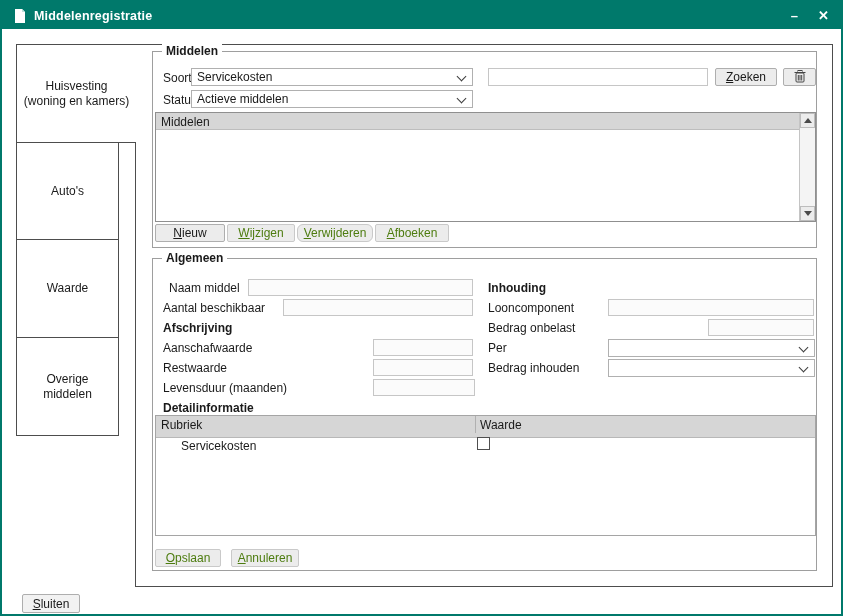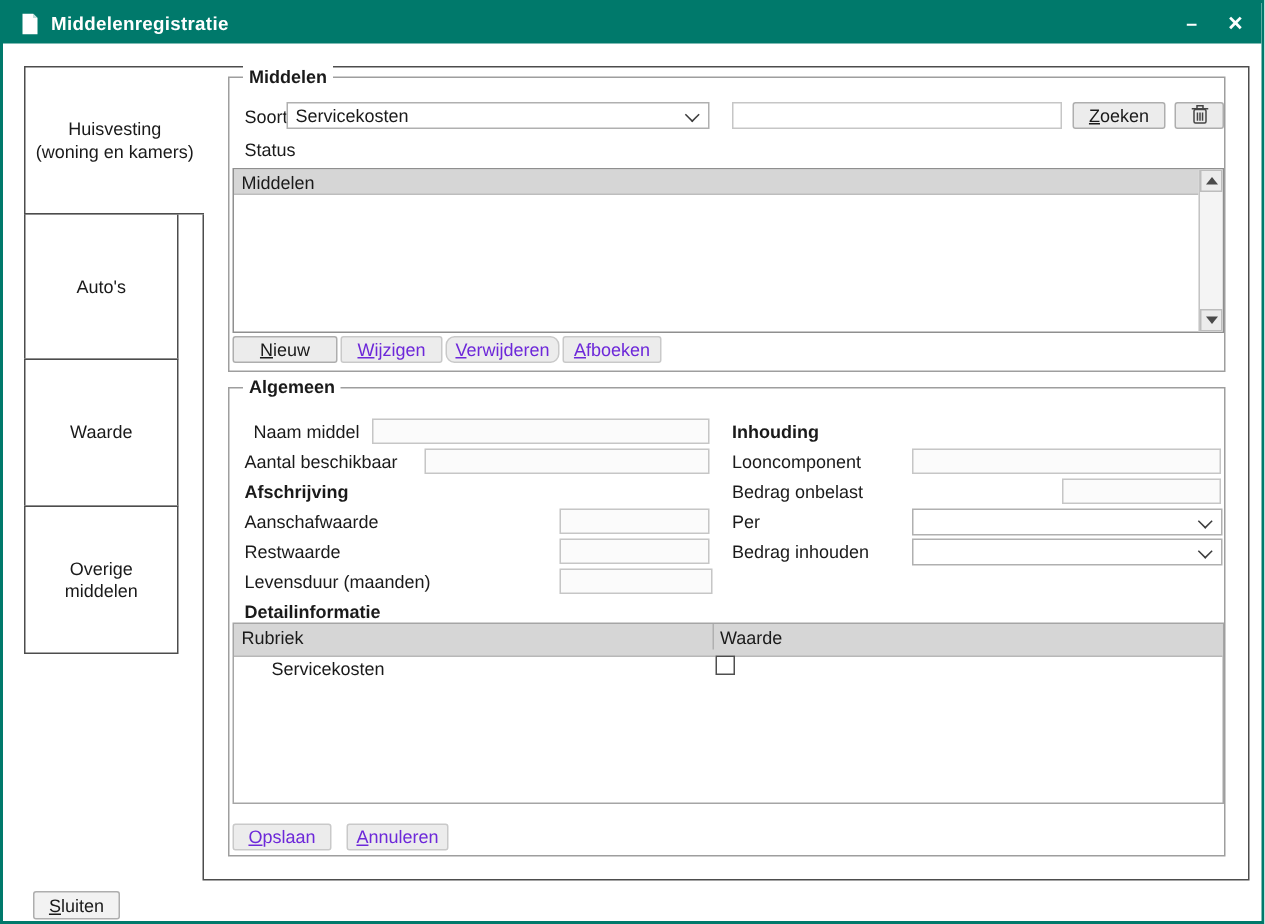--- a/index.html
+++ b/index.html
@@ -33,21 +33,21 @@
   .gb-algemeen { left:16px; top:213px; width:665px; height:313px; }
 
   .lbl { position:absolute; white-space:nowrap; line-height:14px; }
   .bold { font-weight:bold; }
 
   
   .tinput { position:absolute; height:17px; border:1px solid #c6c6c6; background:#fbfbfb; padding:0 4px; font:inherit; color:#1a1a1a; }
   .combo { position:absolute; height:18px; border:1px solid #b0b0b0; background:#fff; display:flex; align-items:center; padding:0 20px 0 5px; overflow:hidden; white-space:nowrap; }
   .chev { position:absolute; right:7px; top:4px; width:7px; height:7px; border-right:1.6px solid #3c3c3c; border-bottom:1.6px solid #3c3c3c; transform:rotate(45deg); }
   .btn { position:absolute; height:18px; background:#ececec; border:1px solid #aeaeae; border-radius:2px; font:inherit; font-size:12px; color:#1a1a1a; text-align:center; line-height:16px; padding:0; }
-  .btn.disabled { color:#6d28d9; border-color:#c9c9c9; }
+  .btn.disabled { color:#4d7c0f; border-color:#c9c9c9; }
 
   
   .listbox { position:absolute; left:2px; top:60px; width:661px; height:110px; border:1px solid #8f8f8f; background:#fff; }
   .list-header { position:absolute; left:0; top:0; right:16px; height:17px; background:#d6d6d6; border-bottom:1px solid #bdbdbd; padding:2px 5px; }
   .scrollbar { position:absolute; right:0; top:0; bottom:0; width:16px; background:#f4f4f4; border-left:1px solid #c4c4c4; }
   .sb-btn { position:absolute; left:0; width:15px; height:15px; background:#ececec; border:1px solid #bdbdbd; display:flex; align-items:center; justify-content:center; }
   .sb-up { top:0; } .sb-down { bottom:0; }
   .tri-up { width:0; height:0; border-left:4px solid transparent; border-right:4px solid transparent; border-bottom:5px solid #4a4a4a; }
   .tri-down { width:0; height:0; border-left:4px solid transparent; border-right:4px solid transparent; border-top:5px solid #4a4a4a; }
 
@@ -114,37 +114,41 @@
             <line x1="0.5" y1="2.5" x2="11.5" y2="2.5" stroke="#444" stroke-width="1"></line>
             <rect x="4" y="0.5" width="4" height="2" fill="none" stroke="#444" stroke-width="1"></rect>
             <line x1="4.3" y1="5" x2="4.3" y2="10.5" stroke="#444" stroke-width="1"></line>
             <line x1="6" y1="5" x2="6" y2="10.5" stroke="#444" stroke-width="1"></line>
             <line x1="7.7" y1="5" x2="7.7" y2="10.5" stroke="#444" stroke-width="1"></line>
           </svg>
         </span>
       </button>
 
       <span class="lbl" style="left:10px; top:41px;">Status</span>
+      <div class="combo" style="left:38px; top:38px; width:282px;">
+        <span>Actieve middelen</span>
+        <span class="chev"></span>
+      </div>
 
       <div class="listbox">
         <div class="list-header">Middelen</div>
         <div class="scrollbar">
           <div class="sb-btn sb-up">
               <span class="tri-up"></span>
             </div>
           <div class="sb-btn sb-down">
               <span class="tri-down"></span>
             </div>
         </div>
       </div>
 
       <button class="btn" style="left:2px; top:172px; width:70px;"><u>N</u>ieuw</button>
       <button class="btn disabled" style="left:74px; top:172px; width:68px;"><u>W</u>ijzigen</button>
       <button class="btn disabled" style="left:144px; top:172px; width:76px;border-radius:6px;"><u>V</u>erwijderen</button>
-      <button class="btn disabled" style="left:222px; top:172px; width:66px;"><u>A</u>fboeken</button>
+      <button class="btn disabled" style="left:222px; top:172px; width:74px;"><u>A</u>fboeken</button>
     </div>
 
     <div class="groupbox gb-algemeen">
       <span class="gb-title">Algemeen</span>
 
       <span class="lbl" style="left:16px; top:22px;">Naam middel</span>
       <input class="tinput" style="left: 95px; top: 20px; width: 225px;" value="">
 
       <span class="lbl" style="left:10px; top:42px;">Aantal beschikbaar</span>
       <input class="tinput" style="left: 130px; top: 40px; width: 190px;" value="">

